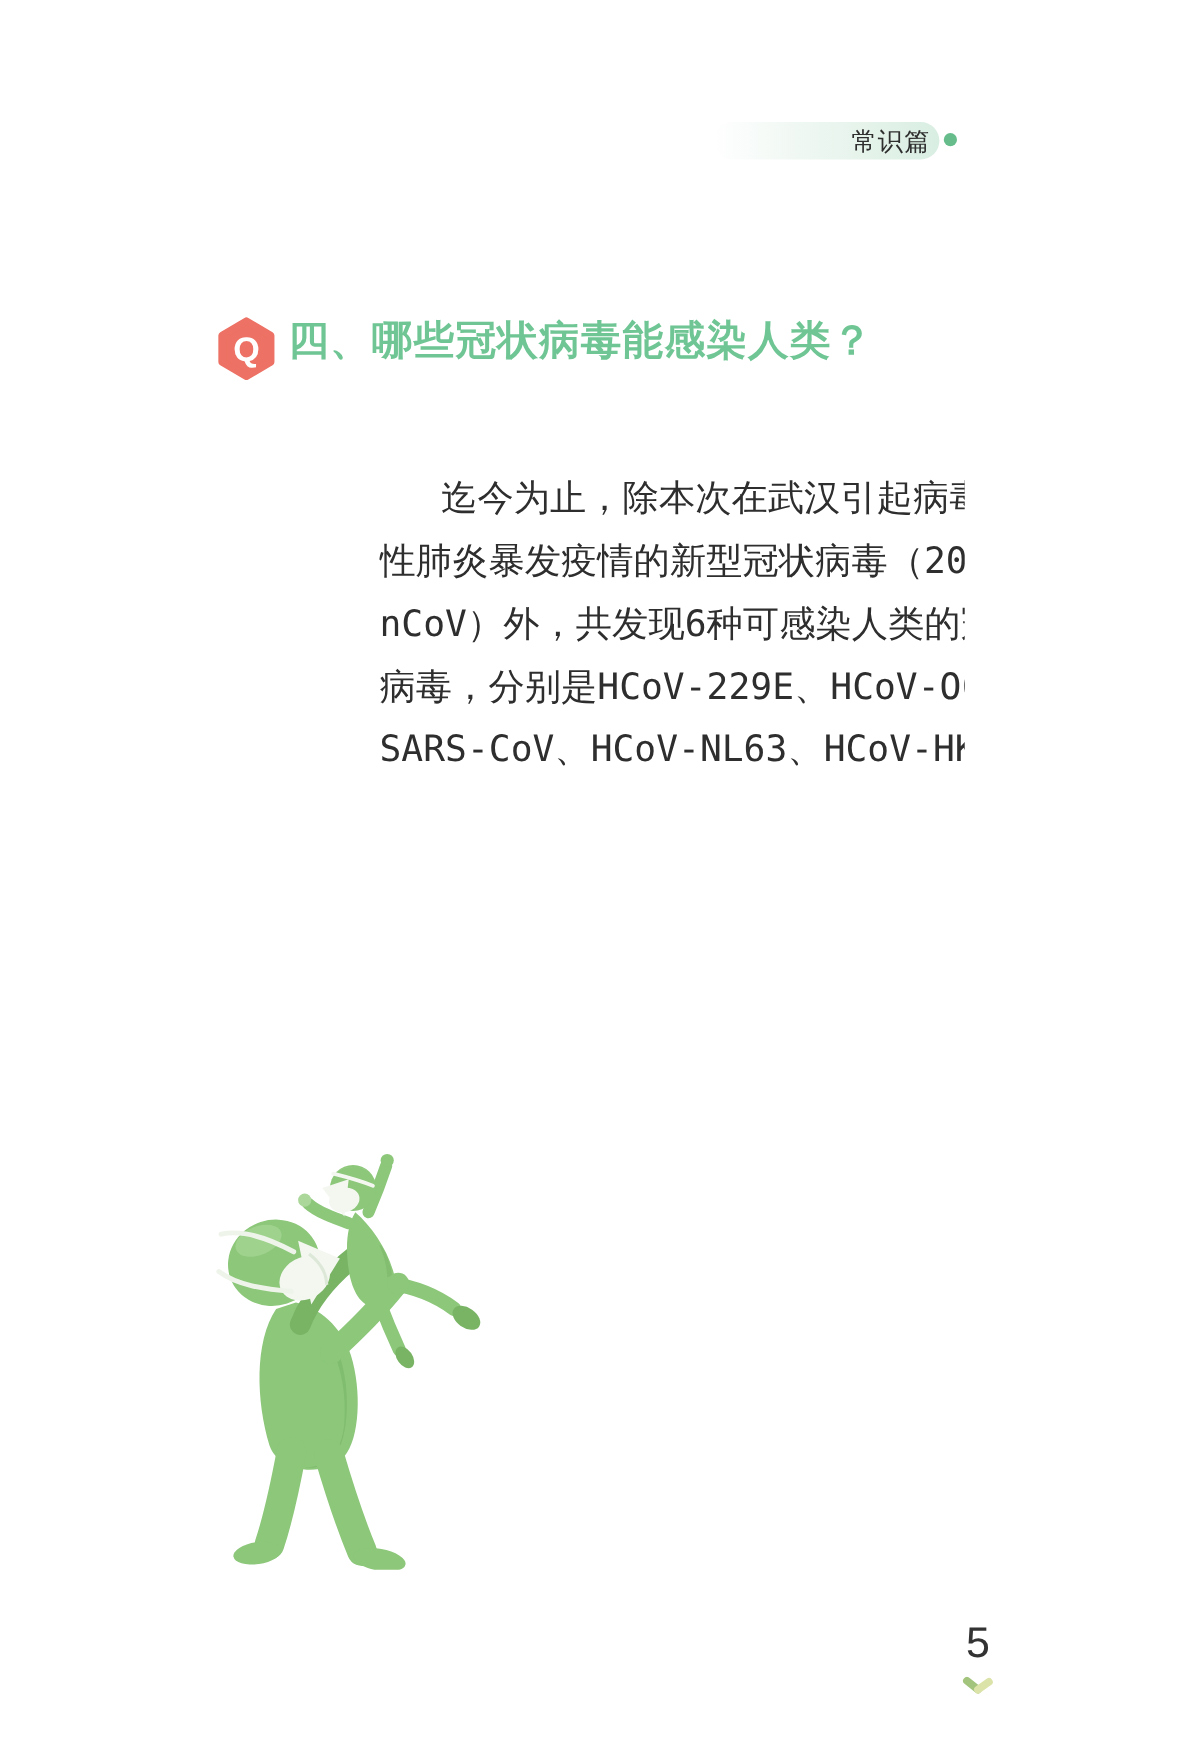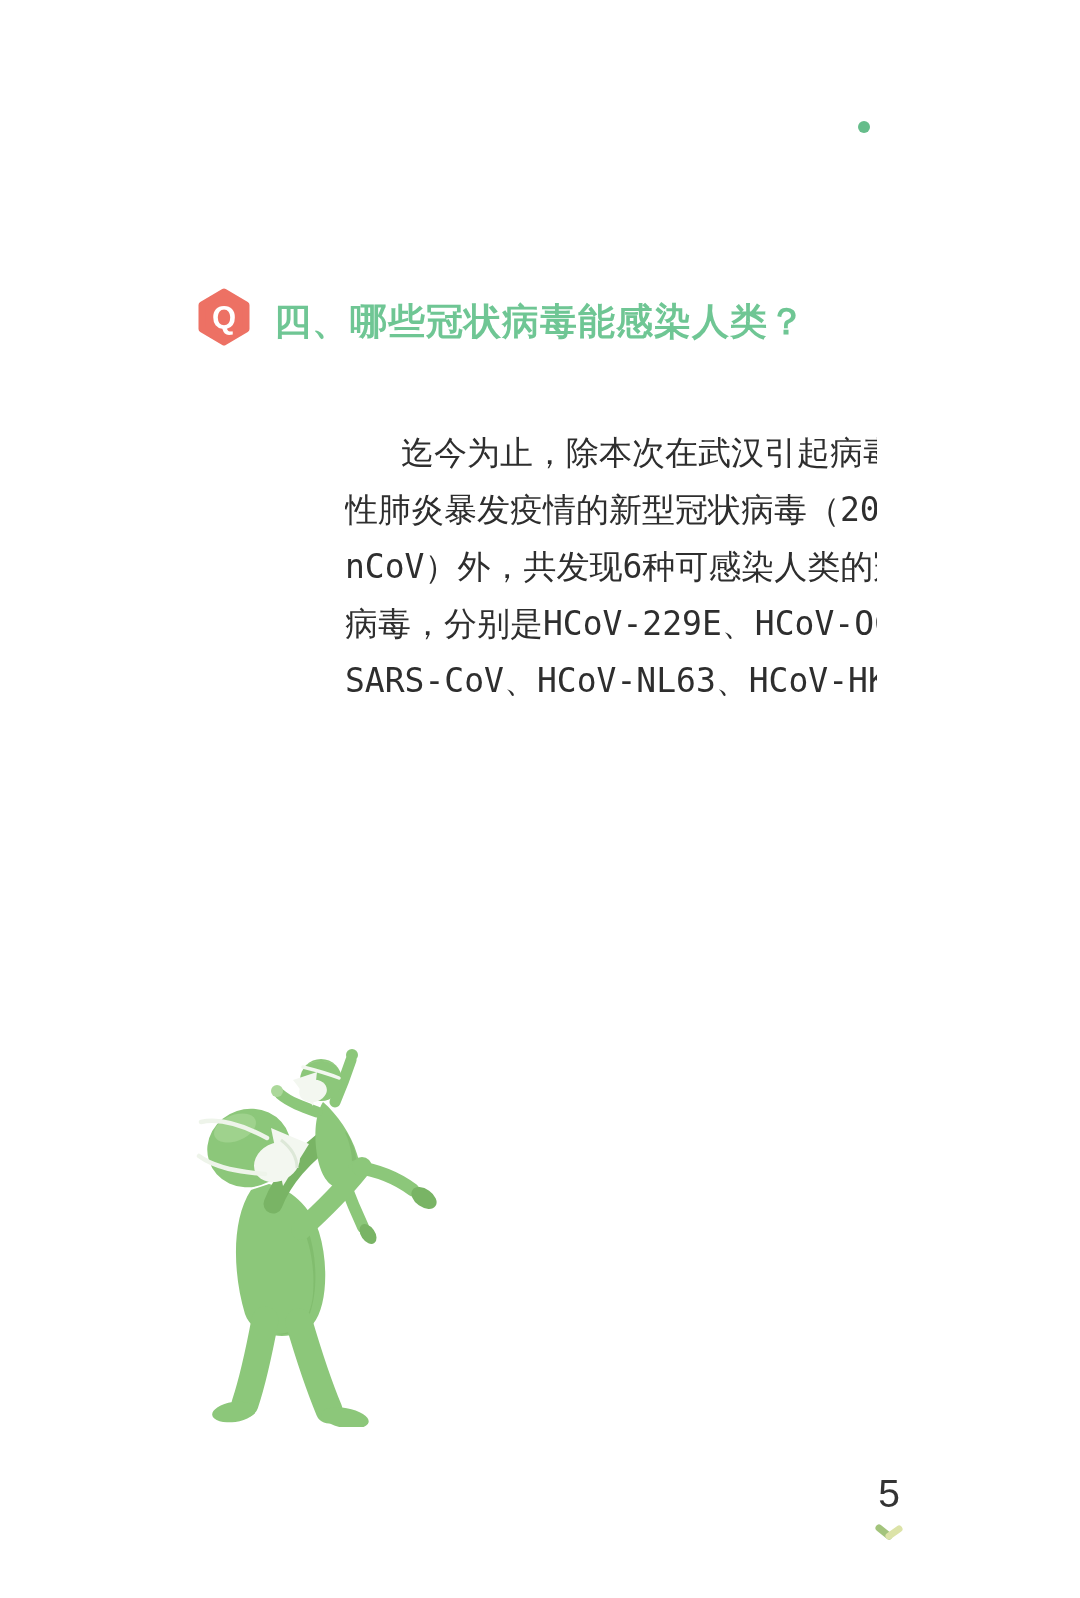--- a/index.html
+++ b/index.html
@@ -53,21 +53,21 @@
     width: 54px; height: 58px;
     display: flex; align-items: center; justify-content: center;
     color: #ffffff;
     font-size: 31px;
     font-weight: bold;
     font-family: "Liberation Sans", sans-serif;
   }
   .question-title {
     position: absolute;
     left: 262px; top: 289px;
-    margin: 12px;
+    margin: 0;
     font-size: 37px;
     font-weight: bold;
     color: #6fc694;
     letter-spacing: 1px;
     line-height: 1.15;
     font-family: "Liberation Sans", sans-serif;
     white-space: nowrap;
   }
 
   
@@ -113,20 +113,23 @@
     position: absolute;
     left: 874px; top: 1524px;
     width: 30px; height: 18px;
   }
 </style>
 </head>
 <body>
 
 <div class="page">
 
+  <div class="header-pill">
+    <span class="header-text">常识篇</span>
+  </div>
   <div class="header-dot"></div>
 
   <div class="q-badge">
     <svg width="54" height="58" viewBox="0 0 54 58">
       <polygon points="27,4 49,17 49,41 27,54 5,41 5,17" fill="#ed7164" stroke="#ed7164" stroke-width="7" stroke-linejoin="round"></polygon>
     </svg>
     <span class="q-letter">Q</span>
   </div>
   <h1 class="question-title">四、哪些冠状病毒能感染人类？</h1>
 

